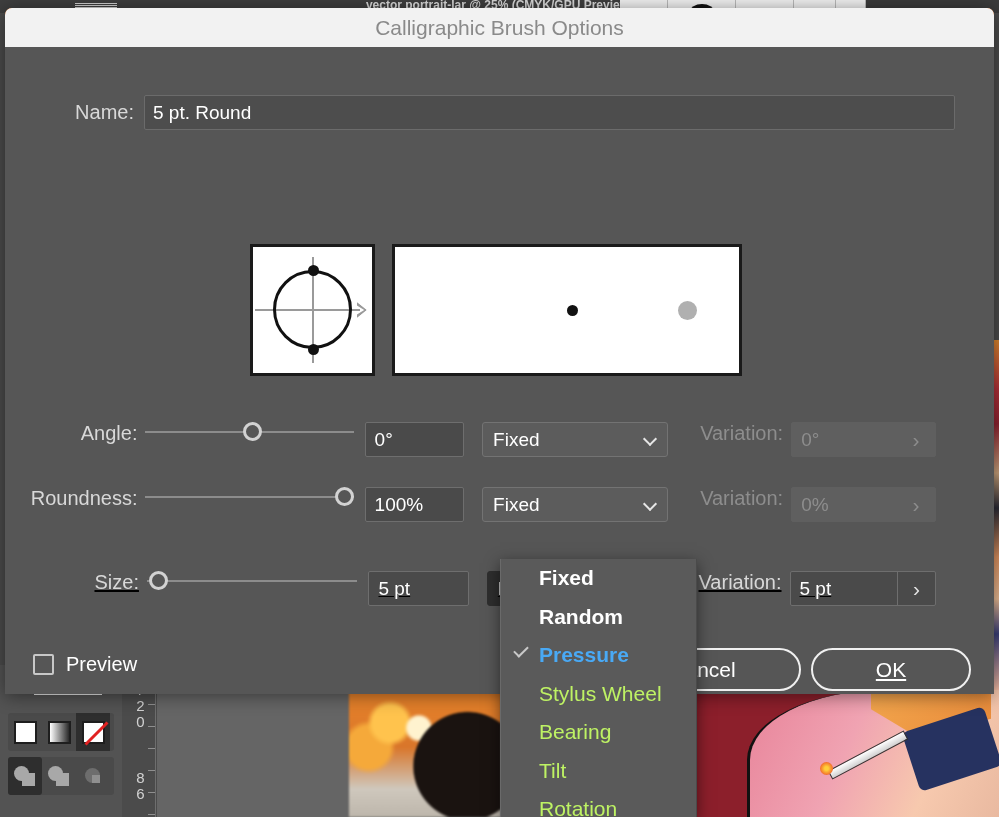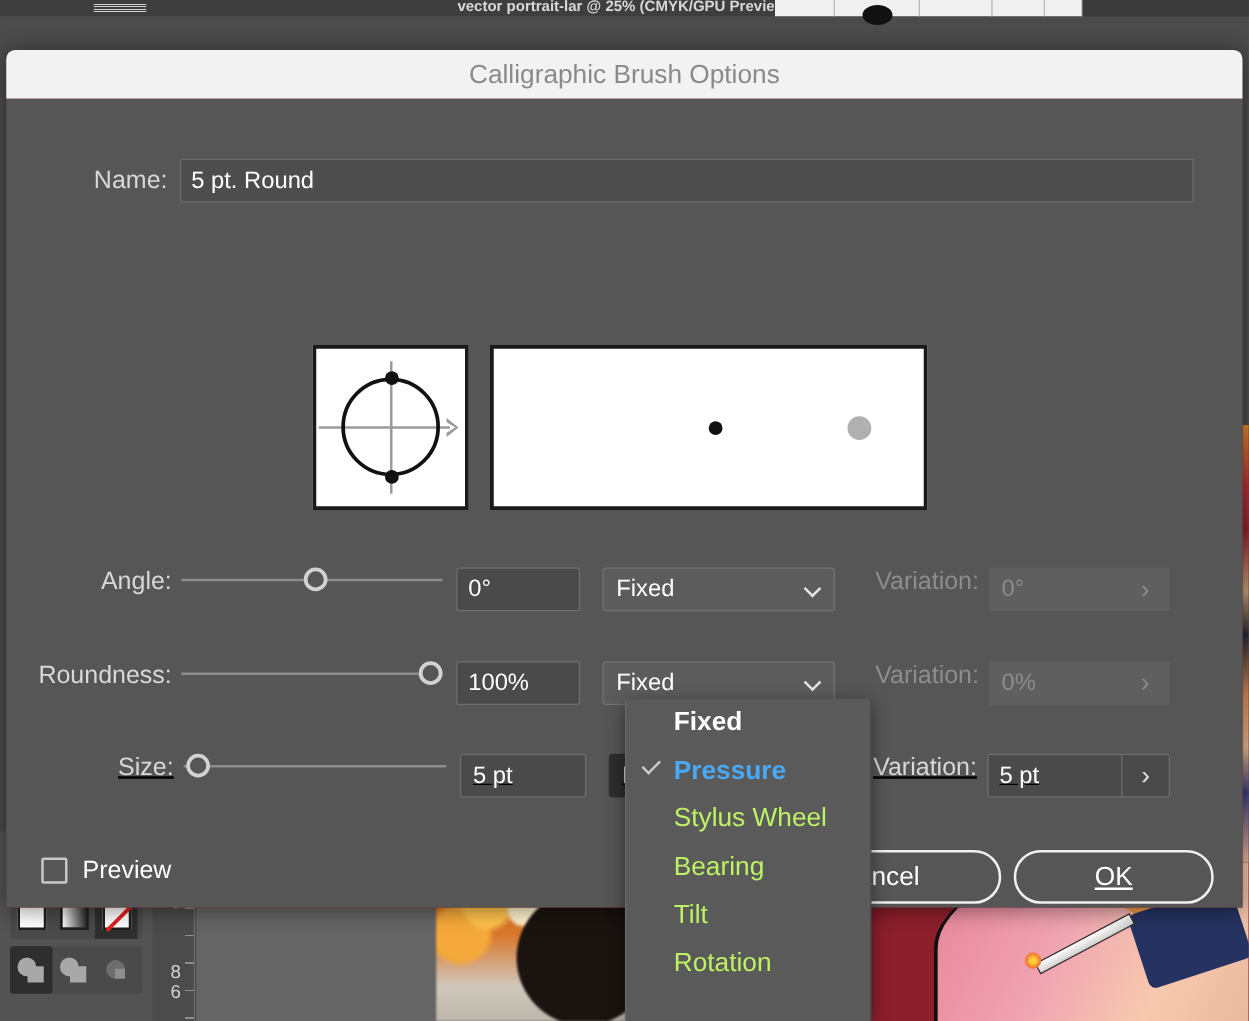--- a/index.html
+++ b/index.html
@@ -145,24 +145,23 @@
   }
   .art-right-strip {
     position: absolute; left: 984px; top: 340px; width: 15px; height: 350px;
     background: linear-gradient(to bottom,#d9852f 0%,#b03038 14%,#8d2230 24%,#c6a07a 38%,
       #2a2a35 48%,#d98f5e 62%,#e6b892 74%,#3a3f78 84%,#efb7a0 100%);
   }
 
   
   .dialog {
     position: absolute; left: 5px; top: 8px; width: 989px; height: 686px;
-    background: #7f1d1d; border-radius: 7px 7px 0 0;
+    background: #f97316; border-radius: 7px 7px 0 0;
     box-shadow: 0 2px 18px rgba(0,0,0,.45);
     overflow: visible;
-    margin-top: 32px;
   }
   .dlg-title {
     height: 39px; background: #f2f2f2; border-radius: 7px 7px 0 0;
     display: flex; align-items: center; justify-content: center;
     color: #8a8a8a; font-size: 21px;
   }
   .dlg-body { position: relative; height: 647px; background: #565656; }
 
   
   .name-row { position: absolute; left: 0; top: 48px; width: 989px; display: flex; align-items: center; }
@@ -212,21 +211,21 @@
     margin-top: -5px; background: #111; border-radius: 50%;
   }
   .pv-dot-big {
     position: absolute; left: 283px; top: 50%; width: 19px; height: 19px;
     margin-top: -9px; background: #b0b0b0; border-radius: 50%;
   }
 
   
   .ctrl-row { position: absolute; left: 0; width: 931px; height: 36px; display: flex; align-items: flex-start; }
   .row-angle { top: 375px; }
-  .row-round { top: 450px; }
+  .row-round { top: 440px; }
   .row-size  { top: 524px; text-decoration: underline; }
 
   .ctrl-label { color: #d8d8d8; font-size: 20px; text-align: right; padding-right: 8px; }
 
   .slider { position: relative; height: 20px; display: flex; align-items: center; }
   .sl-track { position: absolute; left: 0; right: 0; top: 50%; height: 2px; background: #8c8c8c; margin-top: -1px; }
   .sl-thumb {
     position: absolute; width: 19px; height: 19px; border-radius: 50%;
     border: 3px solid #d2d2d2; background: #565656; top: 50%; margin-top: -10px;
   }
@@ -496,20 +495,23 @@
       <div class="btn btn-ok">
         <span>OK</span>
       </div>
     </div>
   </div>
 
   <div class="dropdown">
     <div class="dd-item">
       <span>Fixed</span>
     </div>
+    <div class="dd-item">
+      <span>Random</span>
+    </div>
     <div class="dd-item sel">
       <span class="dd-check"></span>
       <span>Pressure</span>
     </div>
     <div class="dd-item dis">
       <span>Stylus Wheel</span>
     </div>
     <div class="dd-item dis">
       <span>Bearing</span>
     </div>

